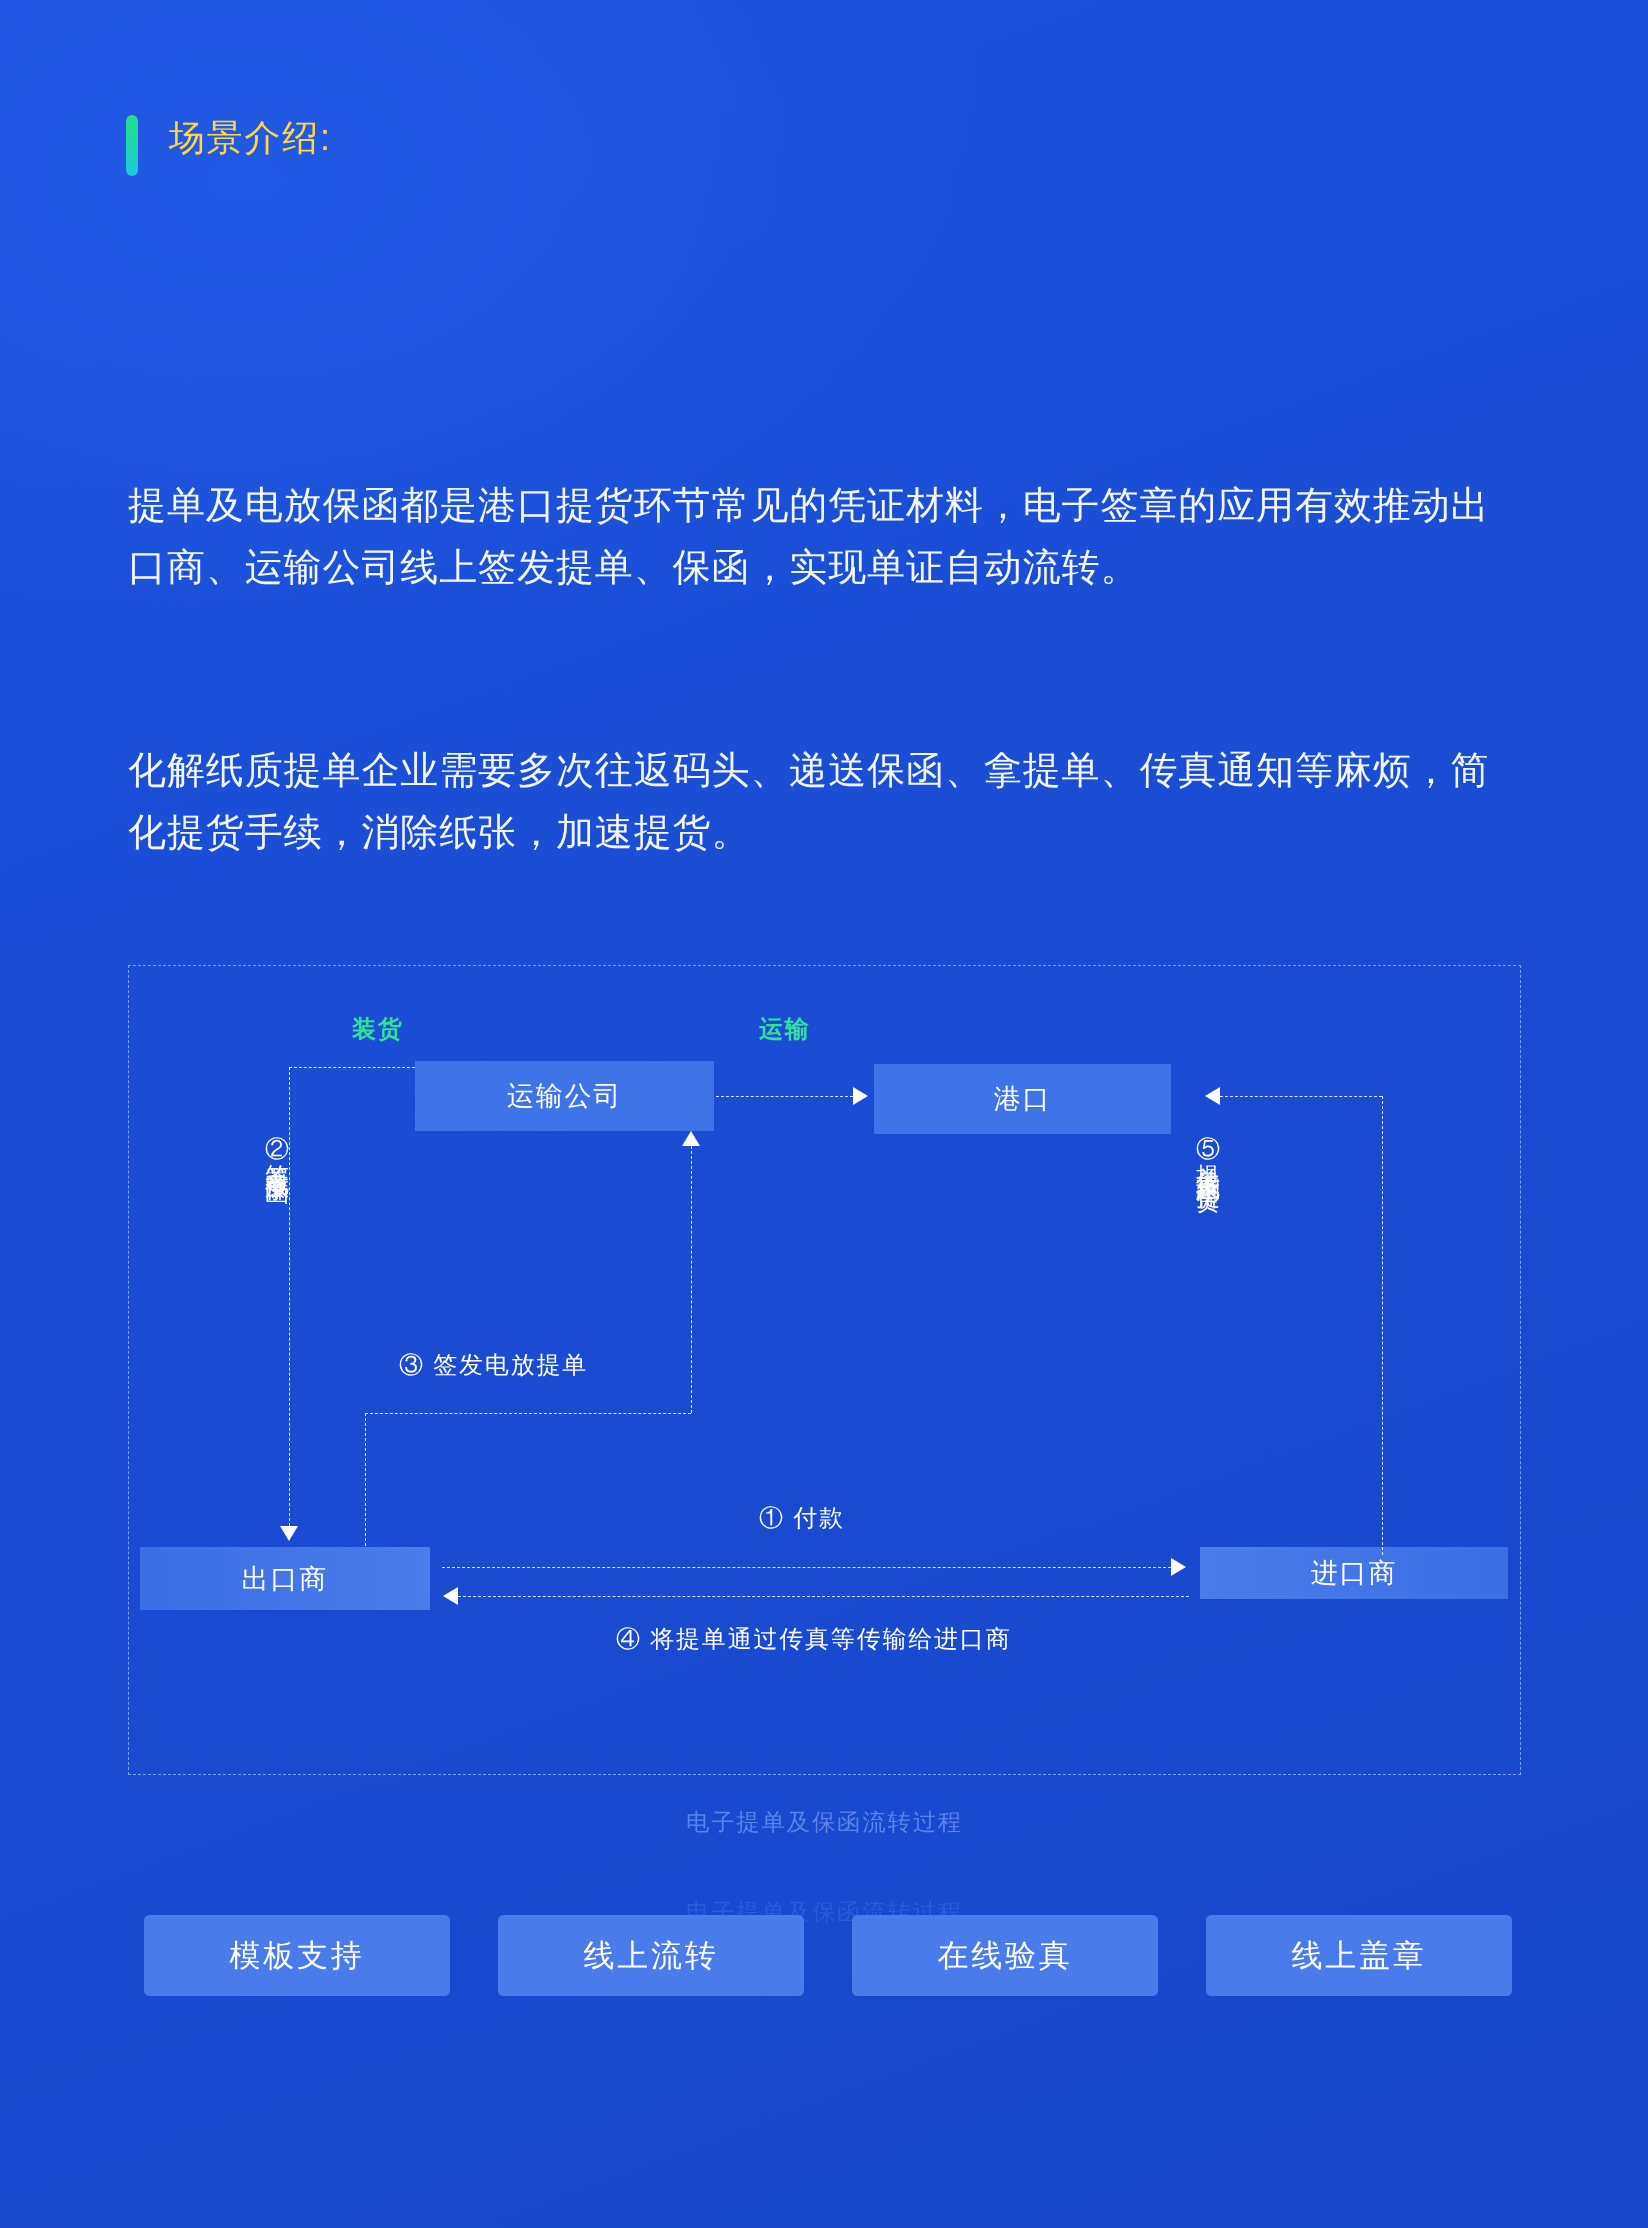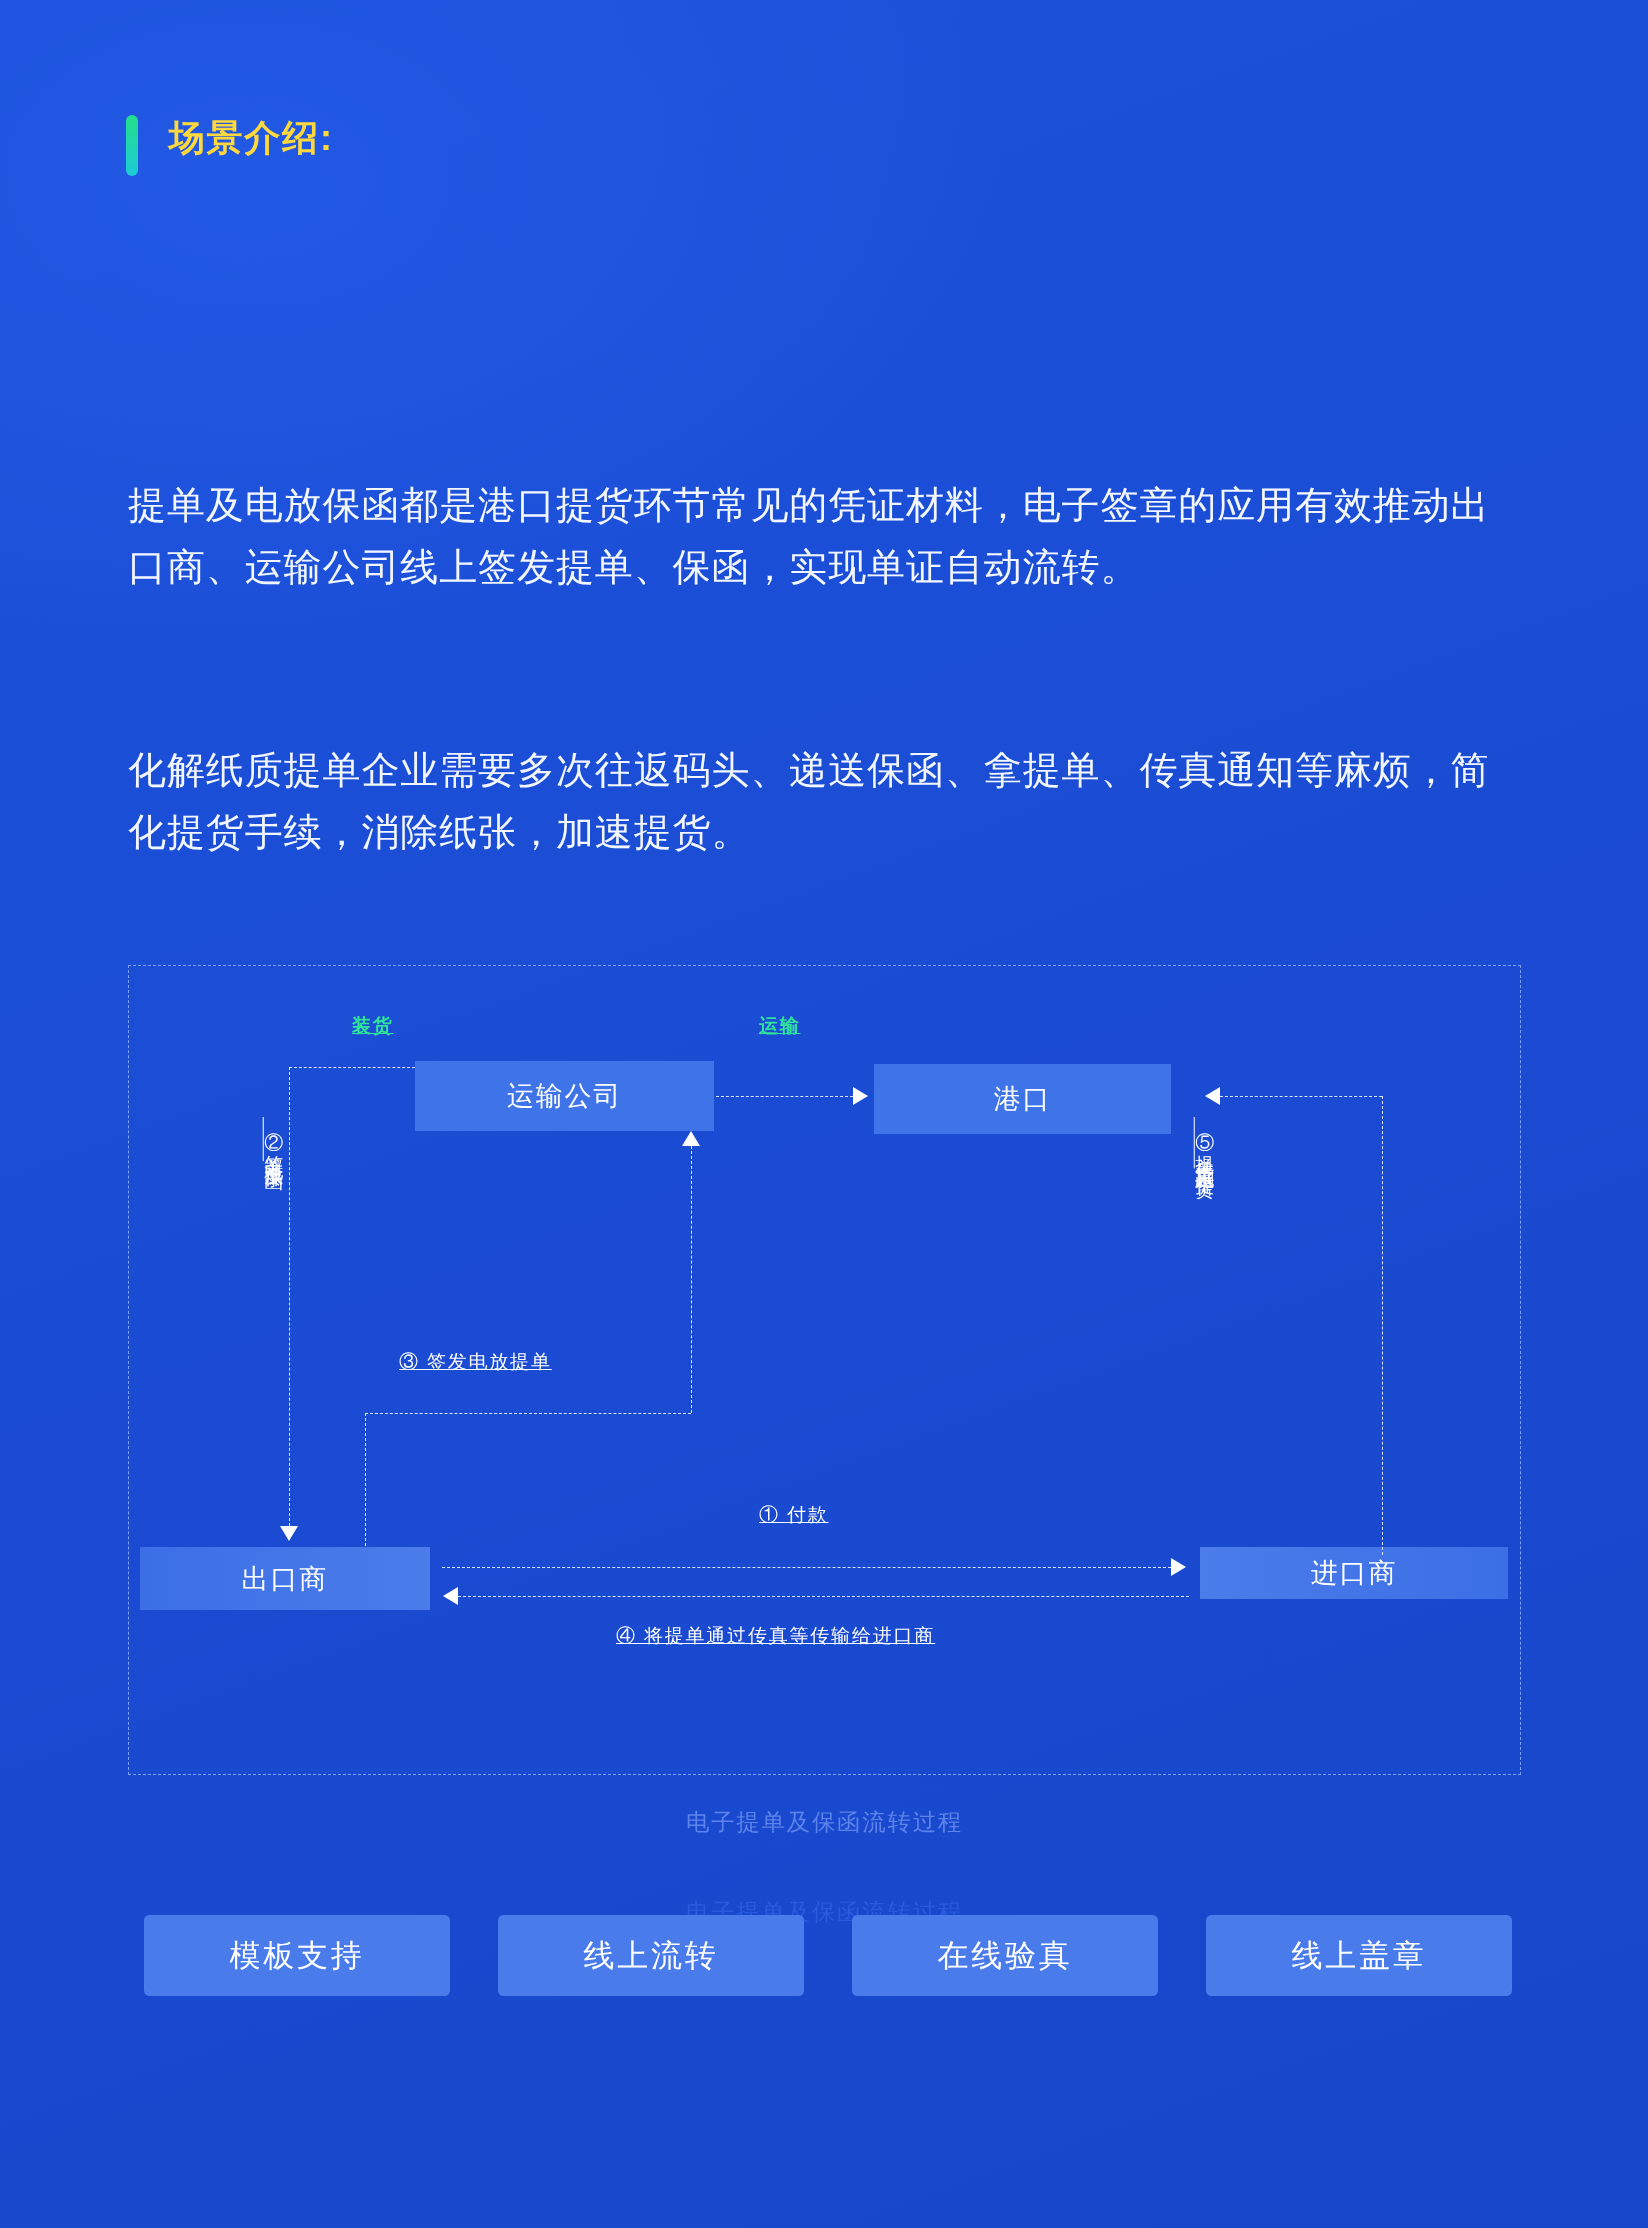--- a/index.html
+++ b/index.html
@@ -48,21 +48,21 @@
     flex-direction: column;
     justify-content: flex-start;
   }
   .kicker {
     font-size: 36px;
     color: #ffd83b;
     letter-spacing: 1.8px;
     line-height: 1;
     margin-top: 5.4px;
     margin-bottom: 20px;
-    font-weight: 700;
+    font-weight: 400;
   }
   .main-title {
     font-size: 70px;
     font-weight: bold;
     letter-spacing: 2.7px;
     line-height: 1.05;
     color: #ffffff;
   }
 
   
@@ -101,25 +101,24 @@
   }
   .node.transport { left: 286px; top: 95px; width: 299px; height: 70px; }
   .node.port      { left: 745px; top: 98px; width: 297px; height: 70px; }
   .node.exporter  { left: 10.8px;  top: 581px; width: 290px; height: 63px;
                     background: linear-gradient(90deg, #3b6fe6 0%, #4b7cea 100%); }
   .node.importer  { left: 1071px; top: 581px; width: 308px; height: 52px;
                     background: linear-gradient(90deg, #4b7cea 0%, #3b6fe6 100%); }
 
   .lbl {
     position: absolute;
-    font-size: 19px;
+    font-size: 24px;
     letter-spacing: 1.8px;
     color: #ffffff;
     white-space: nowrap;
-    text-decoration: underline;
   }
   .lbl.green { color: #2fe39a; font-weight: bold; }
   .lbl.vertical {
     writing-mode: vertical-rl;
     text-orientation: upright;
     white-space: normal;
     line-height: 1.25;
     letter-spacing: 3.6px;
   }
 

